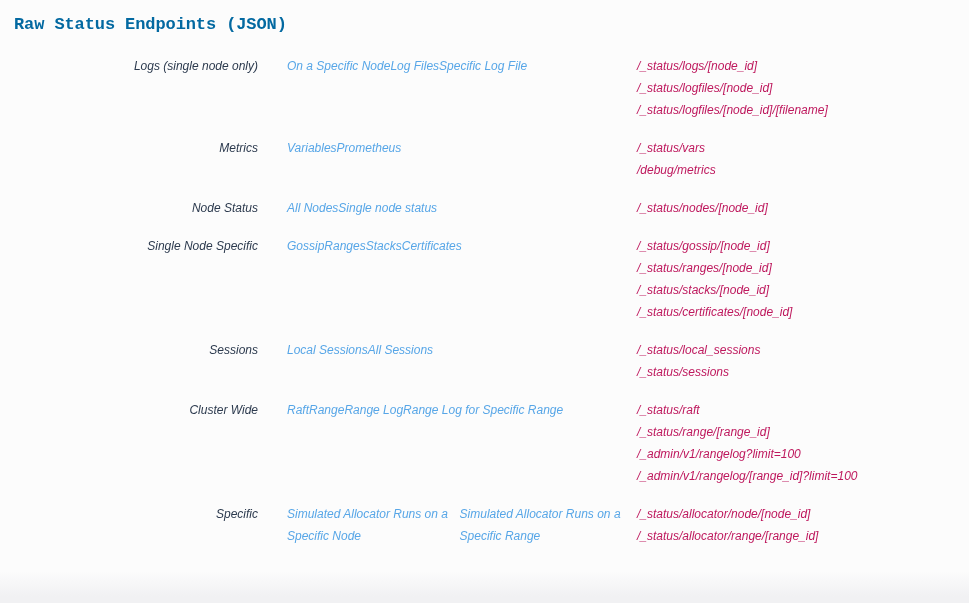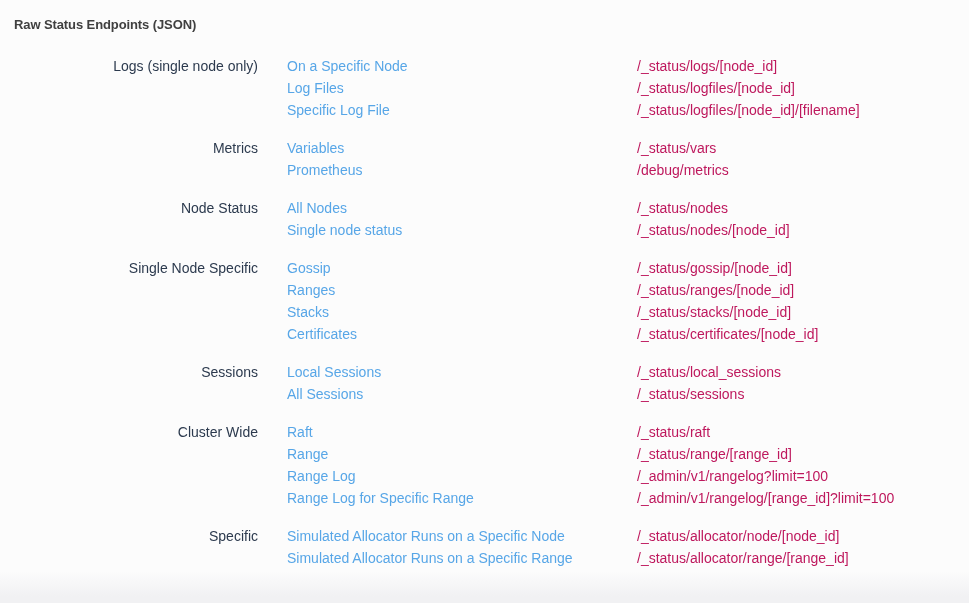--- a/index.html
+++ b/index.html
@@ -6,40 +6,42 @@
   html, body { margin: 0; padding: 0; }
   body {
     width: 969px; height: 603px;
     background: #fcfcfc;
     font-family: "Liberation Sans", sans-serif;
     overflow: hidden;
     position: relative;
   }
   .page-title {
     margin: 13px 0 0 14px;
-    font-size: 13px;
+    font-size: 17px;
     line-height: 24px;
     font-weight: 700;
-    color: #404040;
+    color: #0369a1;
     letter-spacing: -0.1px;
+    font-family: Liberation Mono, monospace;
   }
   .sections { margin-top: 18px; }
   .section {
     display: grid;
     grid-template-columns: 258px 379px auto;
     margin-bottom: 16px;
-    font-size: 14px;
+    font-size: 12px;
     line-height: 22px;
+    font-style: italic;
   }
   .category {
     text-align: right;
     color: #2c3a4e;
     font-weight: 400;
   }
-  .links { padding-left: 29px; display: flex; flex-direction: column; }
+  .links { padding-left: 29px; display: flex; }
   .links a {
     color: #57a6e7;
     text-decoration: none;
     align-self: flex-start;
     cursor: pointer;
   }
   .paths { display: flex; flex-direction: column; color: #be185d; }
   .bottom-fade {
     position: absolute;
     left: 0; bottom: 0;
@@ -81,21 +83,20 @@
     </div>
   </div>
 
   <div class="section">
     <div class="category">Node Status</div>
     <div class="links">
       <a>All Nodes</a>
       <a>Single node status</a>
     </div>
     <div class="paths">
-      <span>/_status/nodes</span>
       <span>/_status/nodes/[node_id]</span>
     </div>
   </div>
 
   <div class="section">
     <div class="category">Single Node Specific</div>
     <div class="links">
       <a>Gossip</a>
       <a>Ranges</a>
       <a>Stacks</a>

